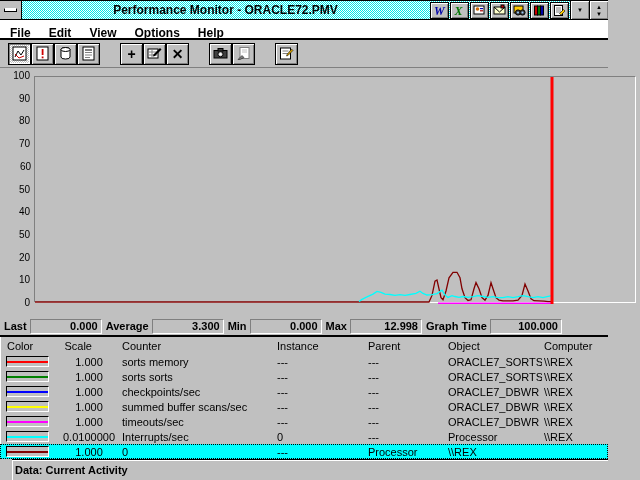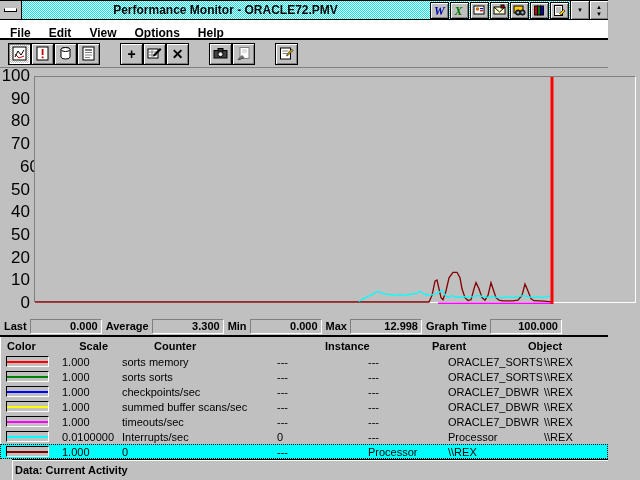--- a/index.html
+++ b/index.html
@@ -60,21 +60,21 @@
     background-image:
       linear-gradient(45deg,#fff 25%,transparent 25%,transparent 75%,#fff 75%),
       linear-gradient(45deg,#fff 25%,#C0C0C0 25%,#C0C0C0 75%,#fff 75%);
     background-size:2px 2px; background-position:0 0,1px 1px;
   }
   .tb-gap { width:20px; flex:none; }
 
   
   .chart-area { position:relative; flex:1; background:#C0C0C0; }
   .y-axis { position:absolute; left:0; top:0; width:30px; height:100%; }
-  .ytick { position:absolute; width:30px; text-align:right; font-size:17px; line-height:13px; }
+  .ytick { position:absolute; width:30px; text-align:right; font-size:10px; line-height:13px; }
   .plot {
     position:absolute; left:34px; top:8px; width:602px; height:227px;
     border-top:1px solid #808080; border-left:1px solid #808080;
     border-bottom:1px solid #fff; border-right:1px solid #fff;
     background:#C0C0C0;
   }
   .plot svg { display:block; }
 
   
   .value-bar { height:19px; flex:none; display:flex; align-items:center; padding-left:4px; font-weight:bold; border-bottom:1px solid #000; background:#C0C0C0; }
@@ -82,32 +82,32 @@
   .vb-field {
     width:72px; height:15px; flex:none; margin-right:4px; background:#C0C0C0;
     border-top:1px solid #808080; border-left:1px solid #808080;
     border-bottom:1px solid #fff; border-right:1px solid #fff;
     text-align:right; padding:0 3px; line-height:13px;
   }
 
   
   .legend { flex:none; border-top:1px solid #000; background:#C0C0C0; box-shadow:inset 1px 0 0 #fff; }
   .lgrid { display:grid; grid-template-columns:62px 58px 155px 91px 80px 96px auto; align-items:center; }
-  .legend-header { height:17px; font-weight:bold;gap:16px; }
+  .legend-header { height:17px; font-weight:normal; }
   .legend-header > div { white-space:nowrap; }
   .h-color { padding-left:7px; }
   .h-scale { text-align:right; padding-right:28px; }
   .h-counter, .c-counter { padding-left:2px; }
   .h-instance, .c-instance { padding-left:2px; }
   .h-parent, .c-parent { padding-left:2px; }
   .h-object, .c-object { padding-left:2px; }
   .h-computer, .c-computer { padding-left:2px; }
   .legend-row { height:15px; }
   .legend-row.selected { background:#00FFFF; outline:1px dotted #000; outline-offset:-1px; }
-  .c-scale { text-align:left; padding-right:4px; }
+  .c-scale { text-align:center; padding-right:4px; }
   .swatch {
     width:43px; height:11px; margin-left:6px; background:#C0C0C0;
     border-top:1px solid #000; border-left:1px solid #000;
     border-bottom:1px solid #fff; border-right:1px solid #fff;
     display:flex; align-items:center;
   }
   .swatch-line { width:100%; height:2px; background:#000; }
   .legend-row > div, .legend-header > div { overflow:hidden; white-space:nowrap; }
 
   

